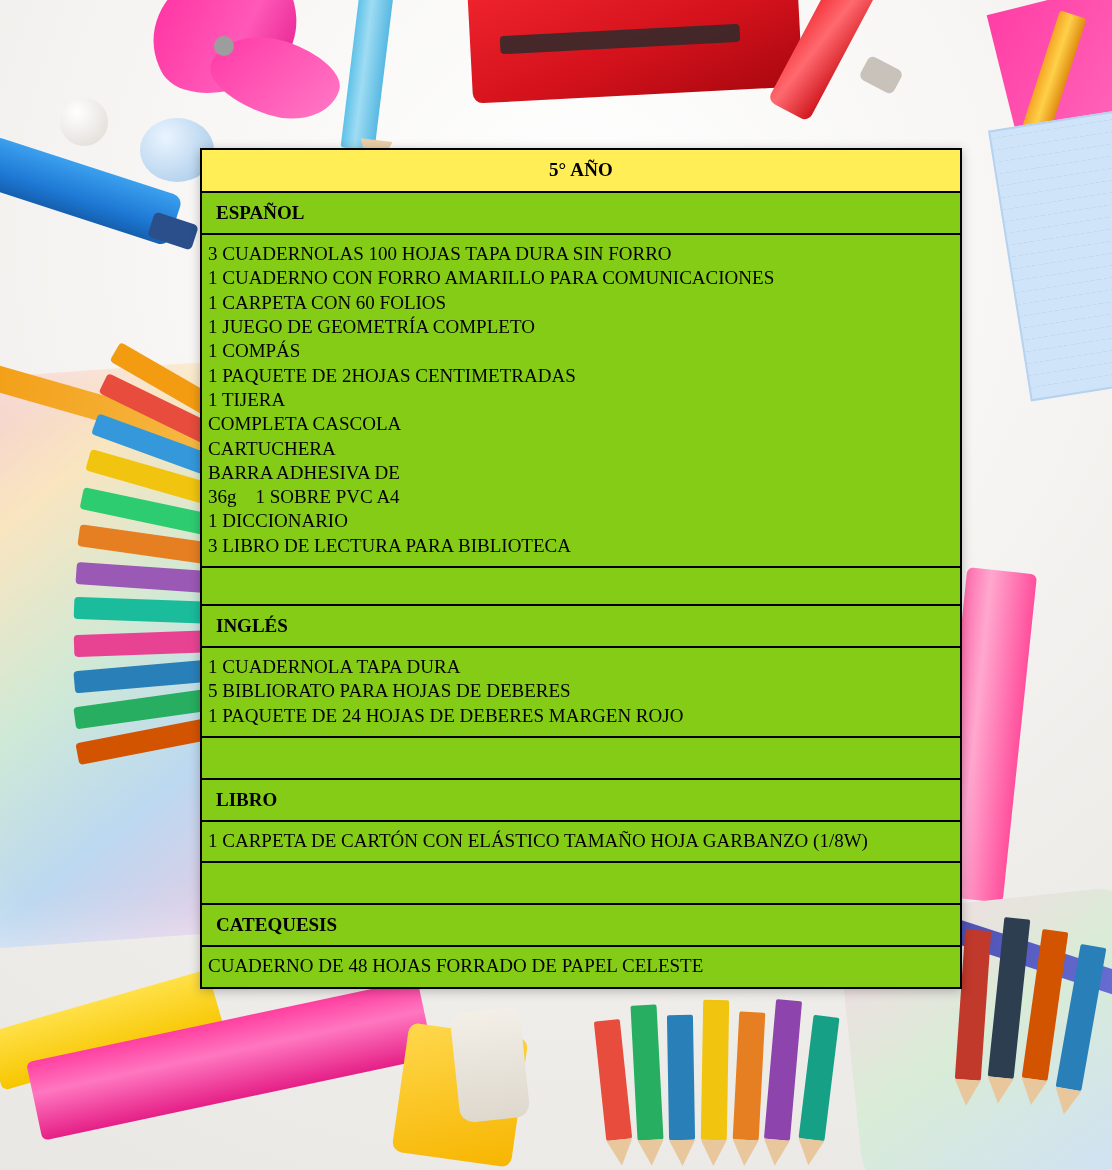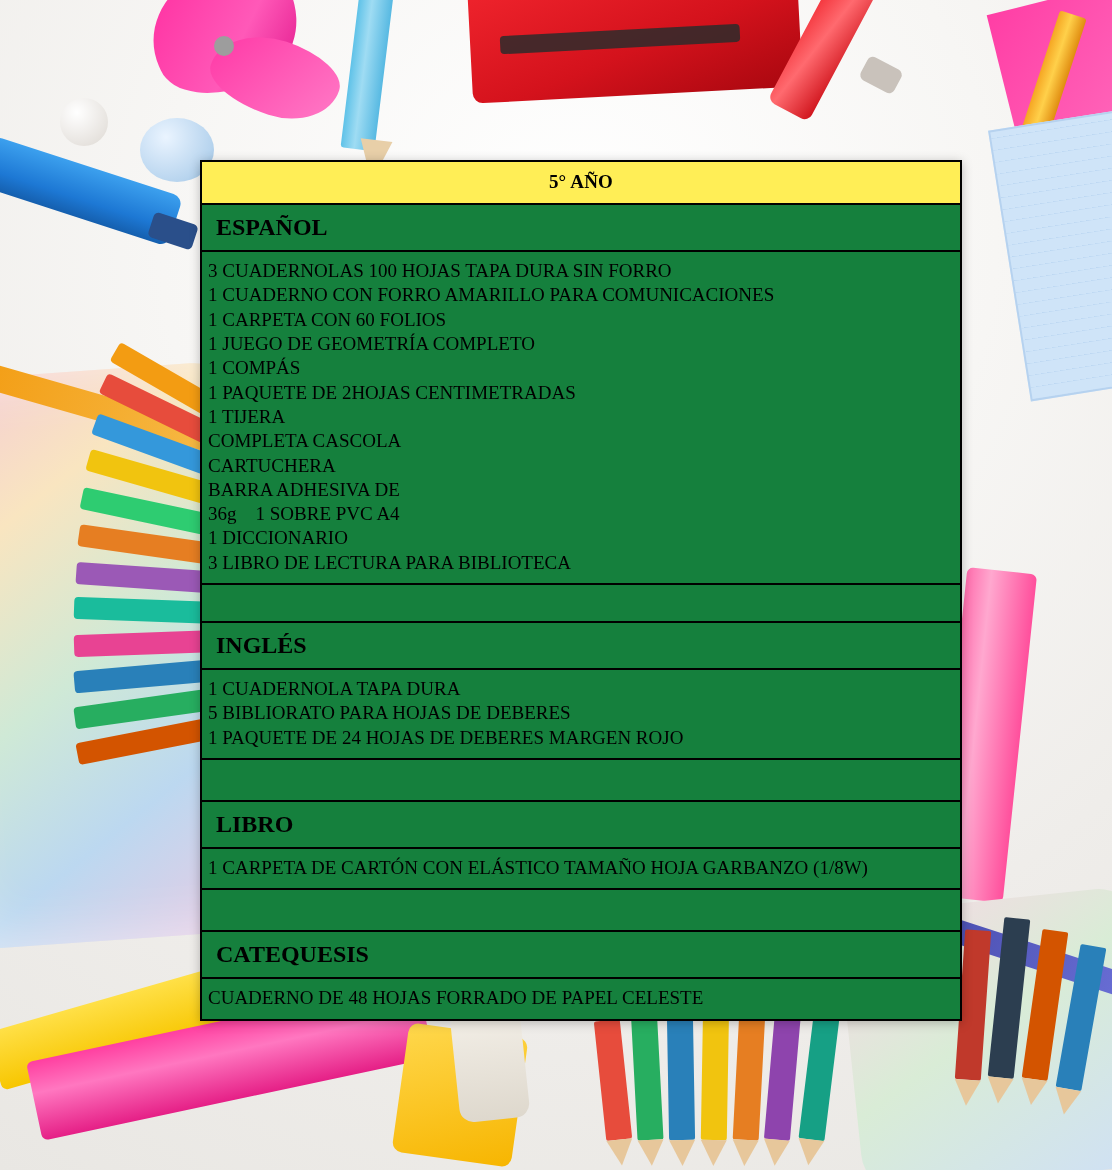--- a/index.html
+++ b/index.html
@@ -164,43 +164,42 @@
     border-left: 13px solid transparent; border-right: 13px solid transparent;
     border-top: 26px solid #e7c79b;
   }
 
   
   #supply-list {
     position: absolute;
     left: 200px;
     top: 148px;
     width: 762px;
-    background: #15803d;
+    background: #84cc16;
     border: 2px solid #000;
     box-shadow: 0 2px 10px rgba(0,0,0,.25);
     box-sizing: border-box;
-    margin-top: 12px;
   }
   .row {
     border-bottom: 2px solid #000;
     box-sizing: border-box;
   }
   .row:last-child { border-bottom: none; }
 
   .title-row {
     background: #ffee56;
     text-align: center;
     font-weight: bold;
     font-size: 19px;
     letter-spacing: .2px;
     padding: 9px 0 10px;
   }
   .subject-row {
     font-weight: bold;
-    font-size: 24px;
+    font-size: 19px;
     padding: 9px 0 9px 14px;
   }
   .items-row {
     font-size: 19px;
     padding: 7px 0 8px 6px;
     line-height: 1.28;
   }
   .items-row .line { white-space: pre; }
   .spacer-row { height: 38px; }
   .spacer-row-sm { height: 42px; }

